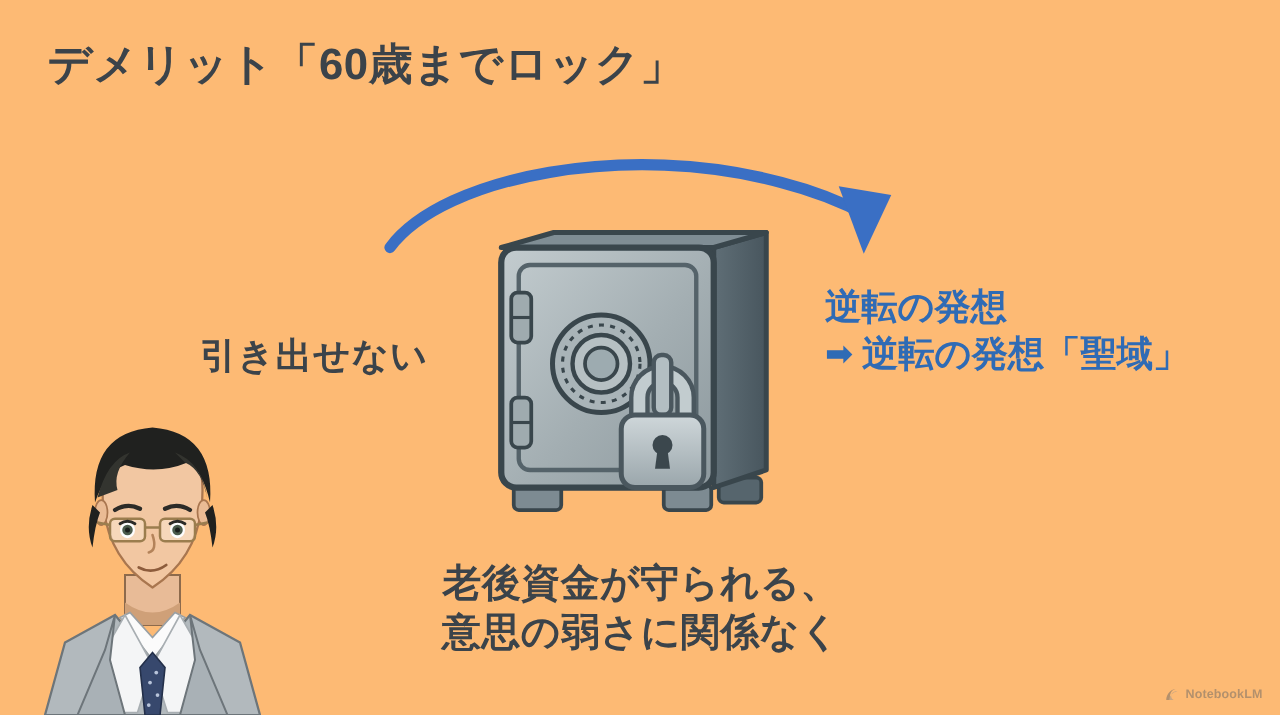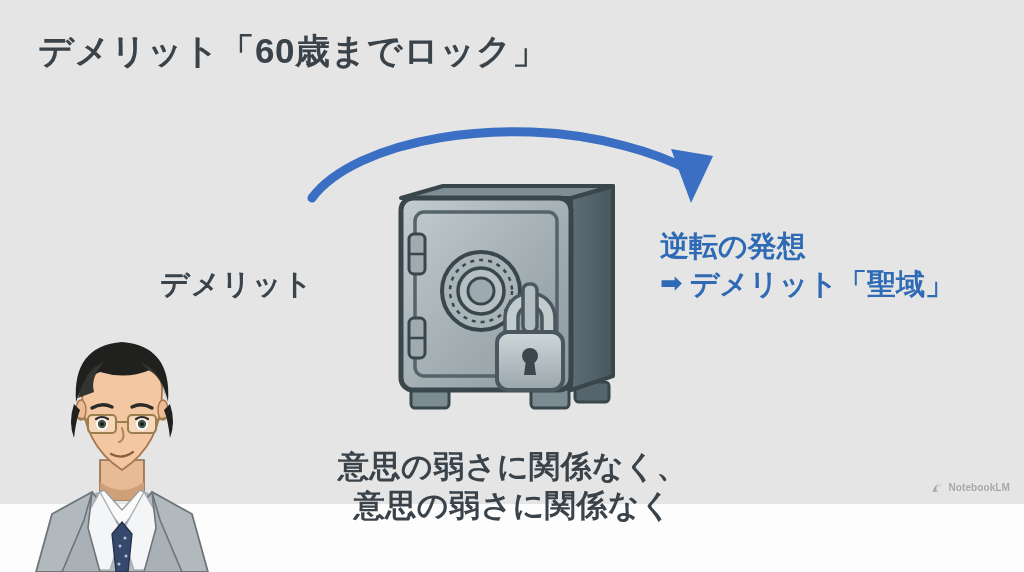--- a/index.html
+++ b/index.html
@@ -11,22 +11,22 @@
   }
 
   body {
     font-family: "Liberation Sans", "DejaVu Sans", sans-serif;
     background: #fdfdfd;
   }
 
   #slide {
     position: relative;
     width: 1024px;
-    height: 504px;
-    background: #e5e5e5;
+    height: 572px;
+    background: #fdba74;
   }
 
   
   #title {
     position: absolute;
     left: 38px;
     top: 28px;
     font-size: 35px;
     font-weight: bold;
     letter-spacing: 0.5px;
@@ -187,32 +187,32 @@
 
     <g>
       <path d="M 120 142 a 25 25 0 0 1 50 0 l 0 22 l -13 0 l 0 -22 a 12 12 0 0 0 -24 0 l 0 22 l -13 0 Z" fill="#c2cccf" stroke="#4a575e" stroke-width="3.5" stroke-linejoin="round"></path>
       <rect x="138" y="108" width="14" height="48" rx="6" fill="#b3bec2" stroke="#4a575e" stroke-width="3.5"></rect>
       <rect x="112" y="156" width="66" height="58" rx="11" fill="url(#lockGrad)" stroke="#4a575e" stroke-width="4"></rect>
       <circle cx="145" cy="180" r="8" fill="#3b474d"></circle>
       <path d="M 141 184 L 149 184 L 151 199 L 139 199 Z" fill="#3b474d"></path>
     </g>
   </svg>
 
-  <div id="left-label">デメリット</div>
+  <div id="left-label">引き出せない</div>
 
   <div id="right-block">
     <div id="right-line-1">逆転の発想</div>
     <div id="right-line-2">
       <span id="right-arrow-glyph">➡</span>
-      <span>デメリット「聖域」</span>
+      <span>逆転の発想「聖域」</span>
     </div>
   </div>
 
   <div id="bottom-caption">
-    <div>意思の弱さに関係なく、</div>
+    <div>老後資金が守られる、</div>
     <div>意思の弱さに関係なく</div>
   </div>
 
   <svg id="person" viewBox="0 0 200 240">
     <defs>
       <clipPath id="personClip">
         <rect x="0" y="0" width="200" height="240"></rect>
       </clipPath>
     </defs>
     <g clip-path="url(#personClip)">

